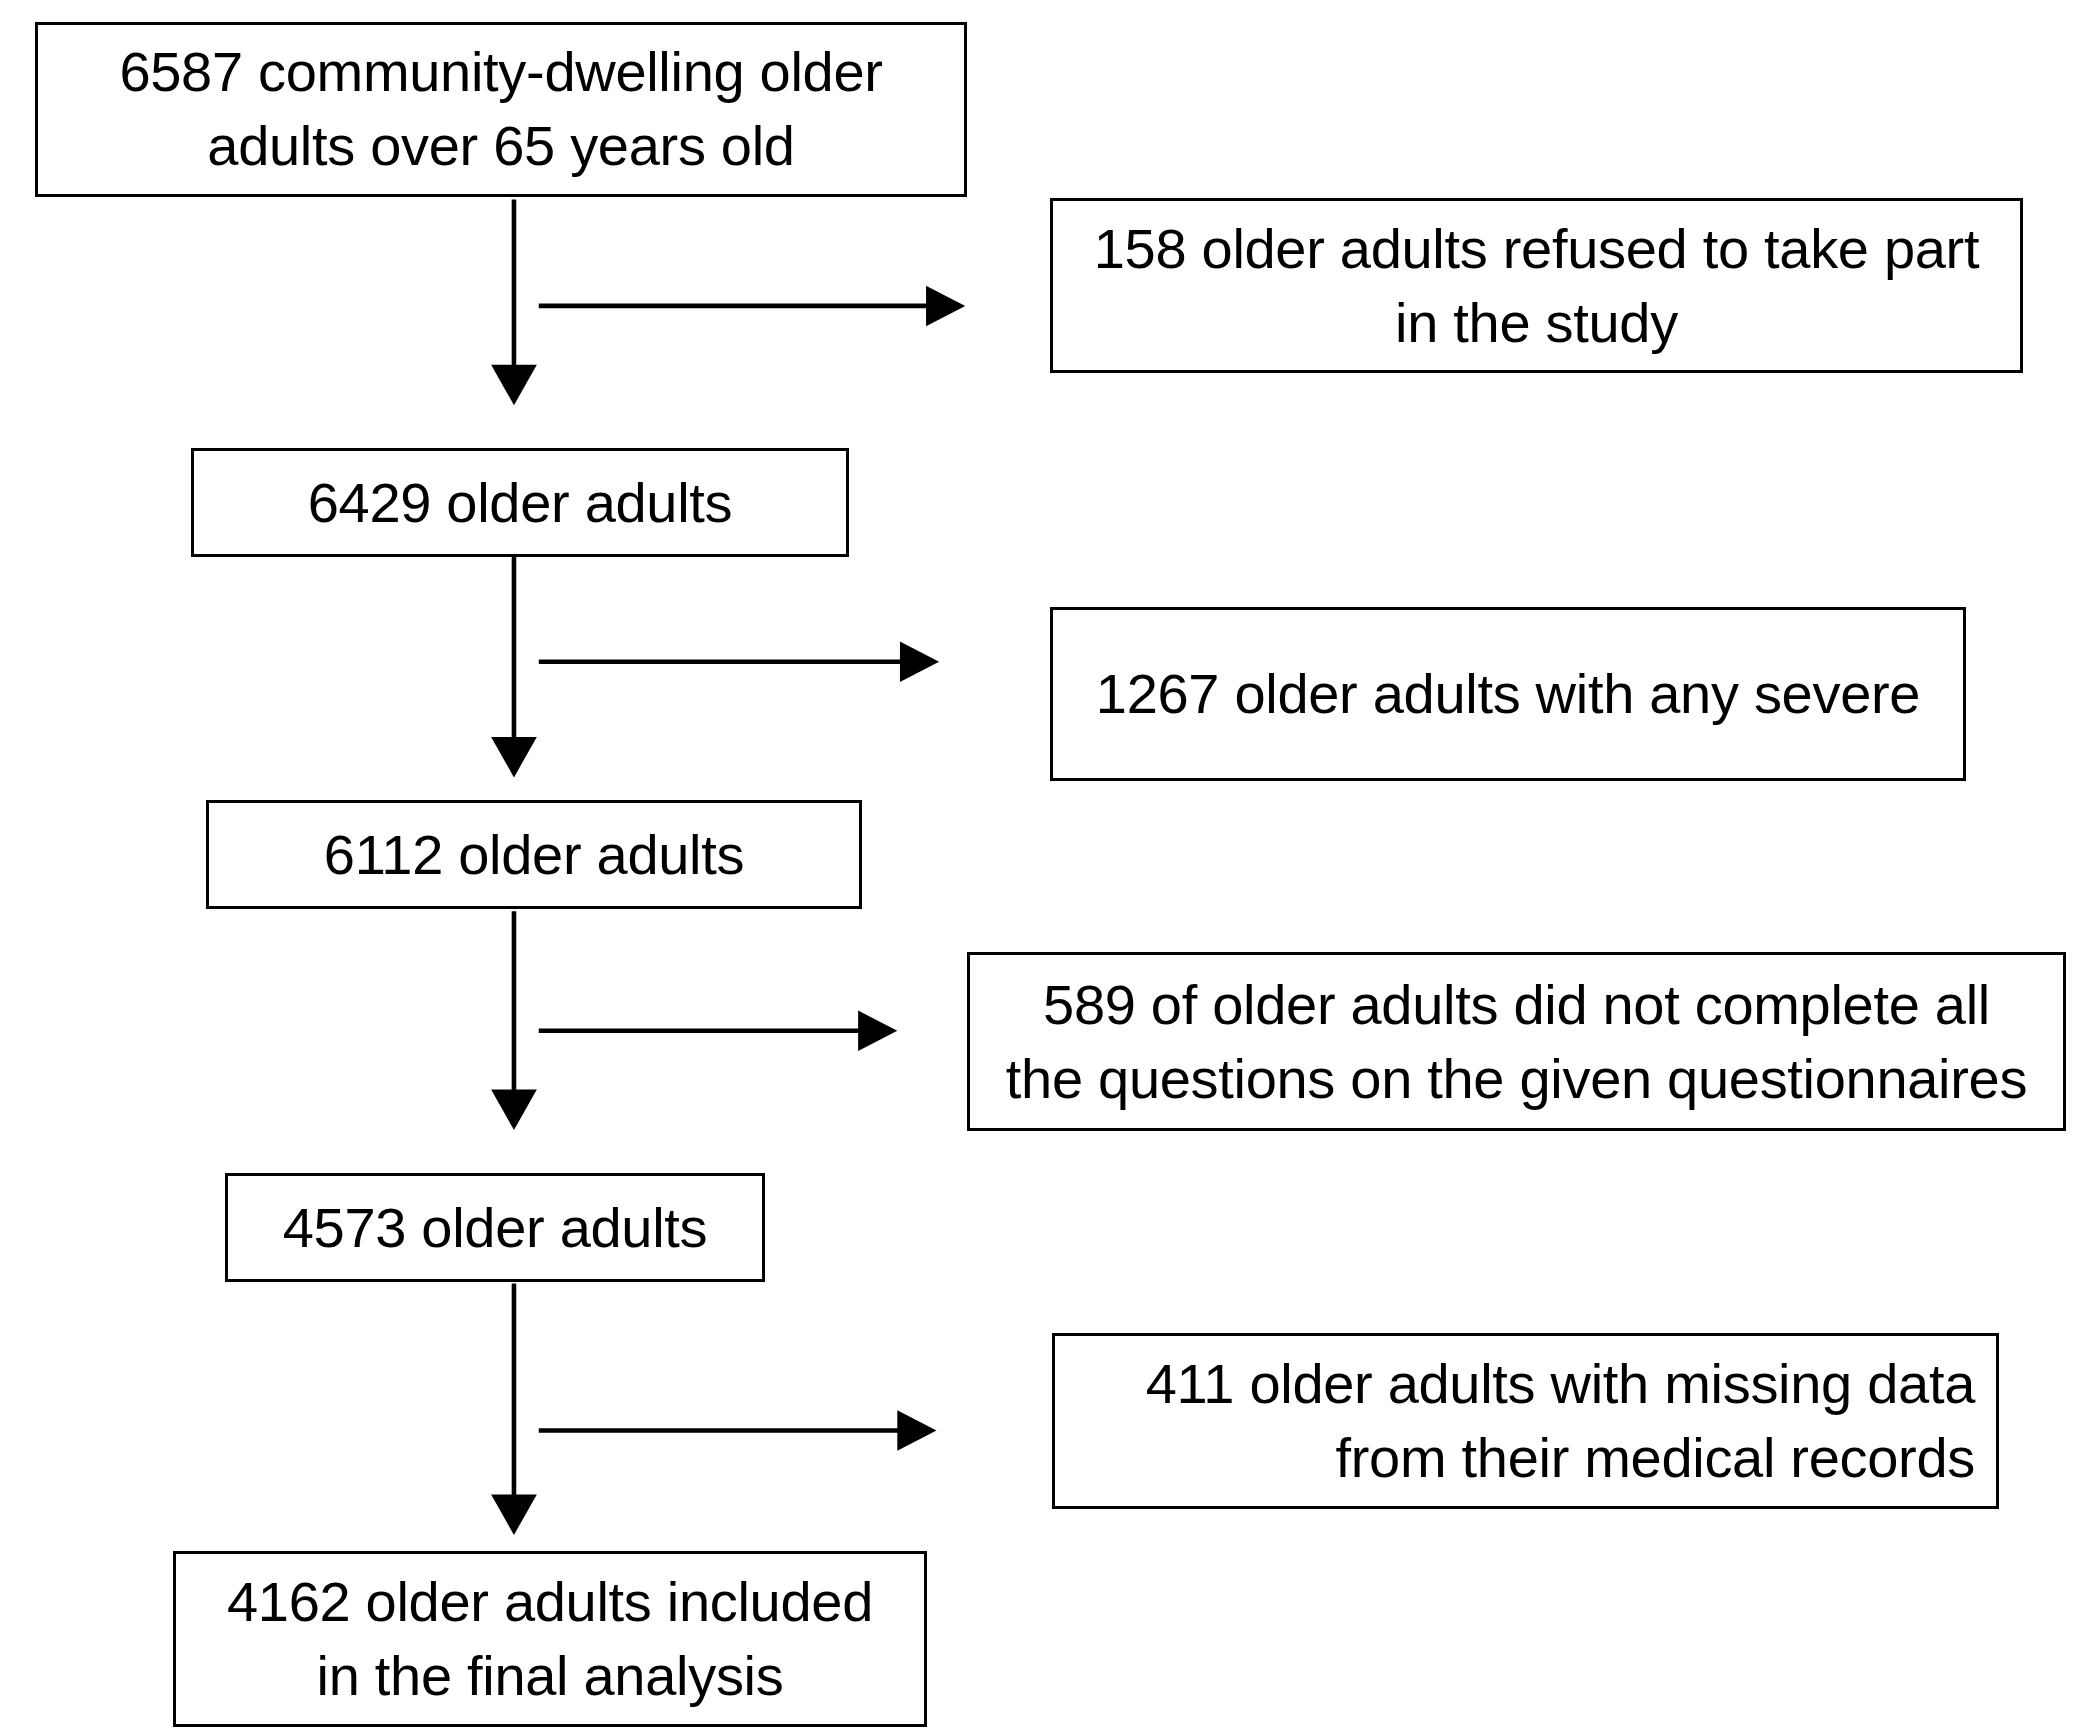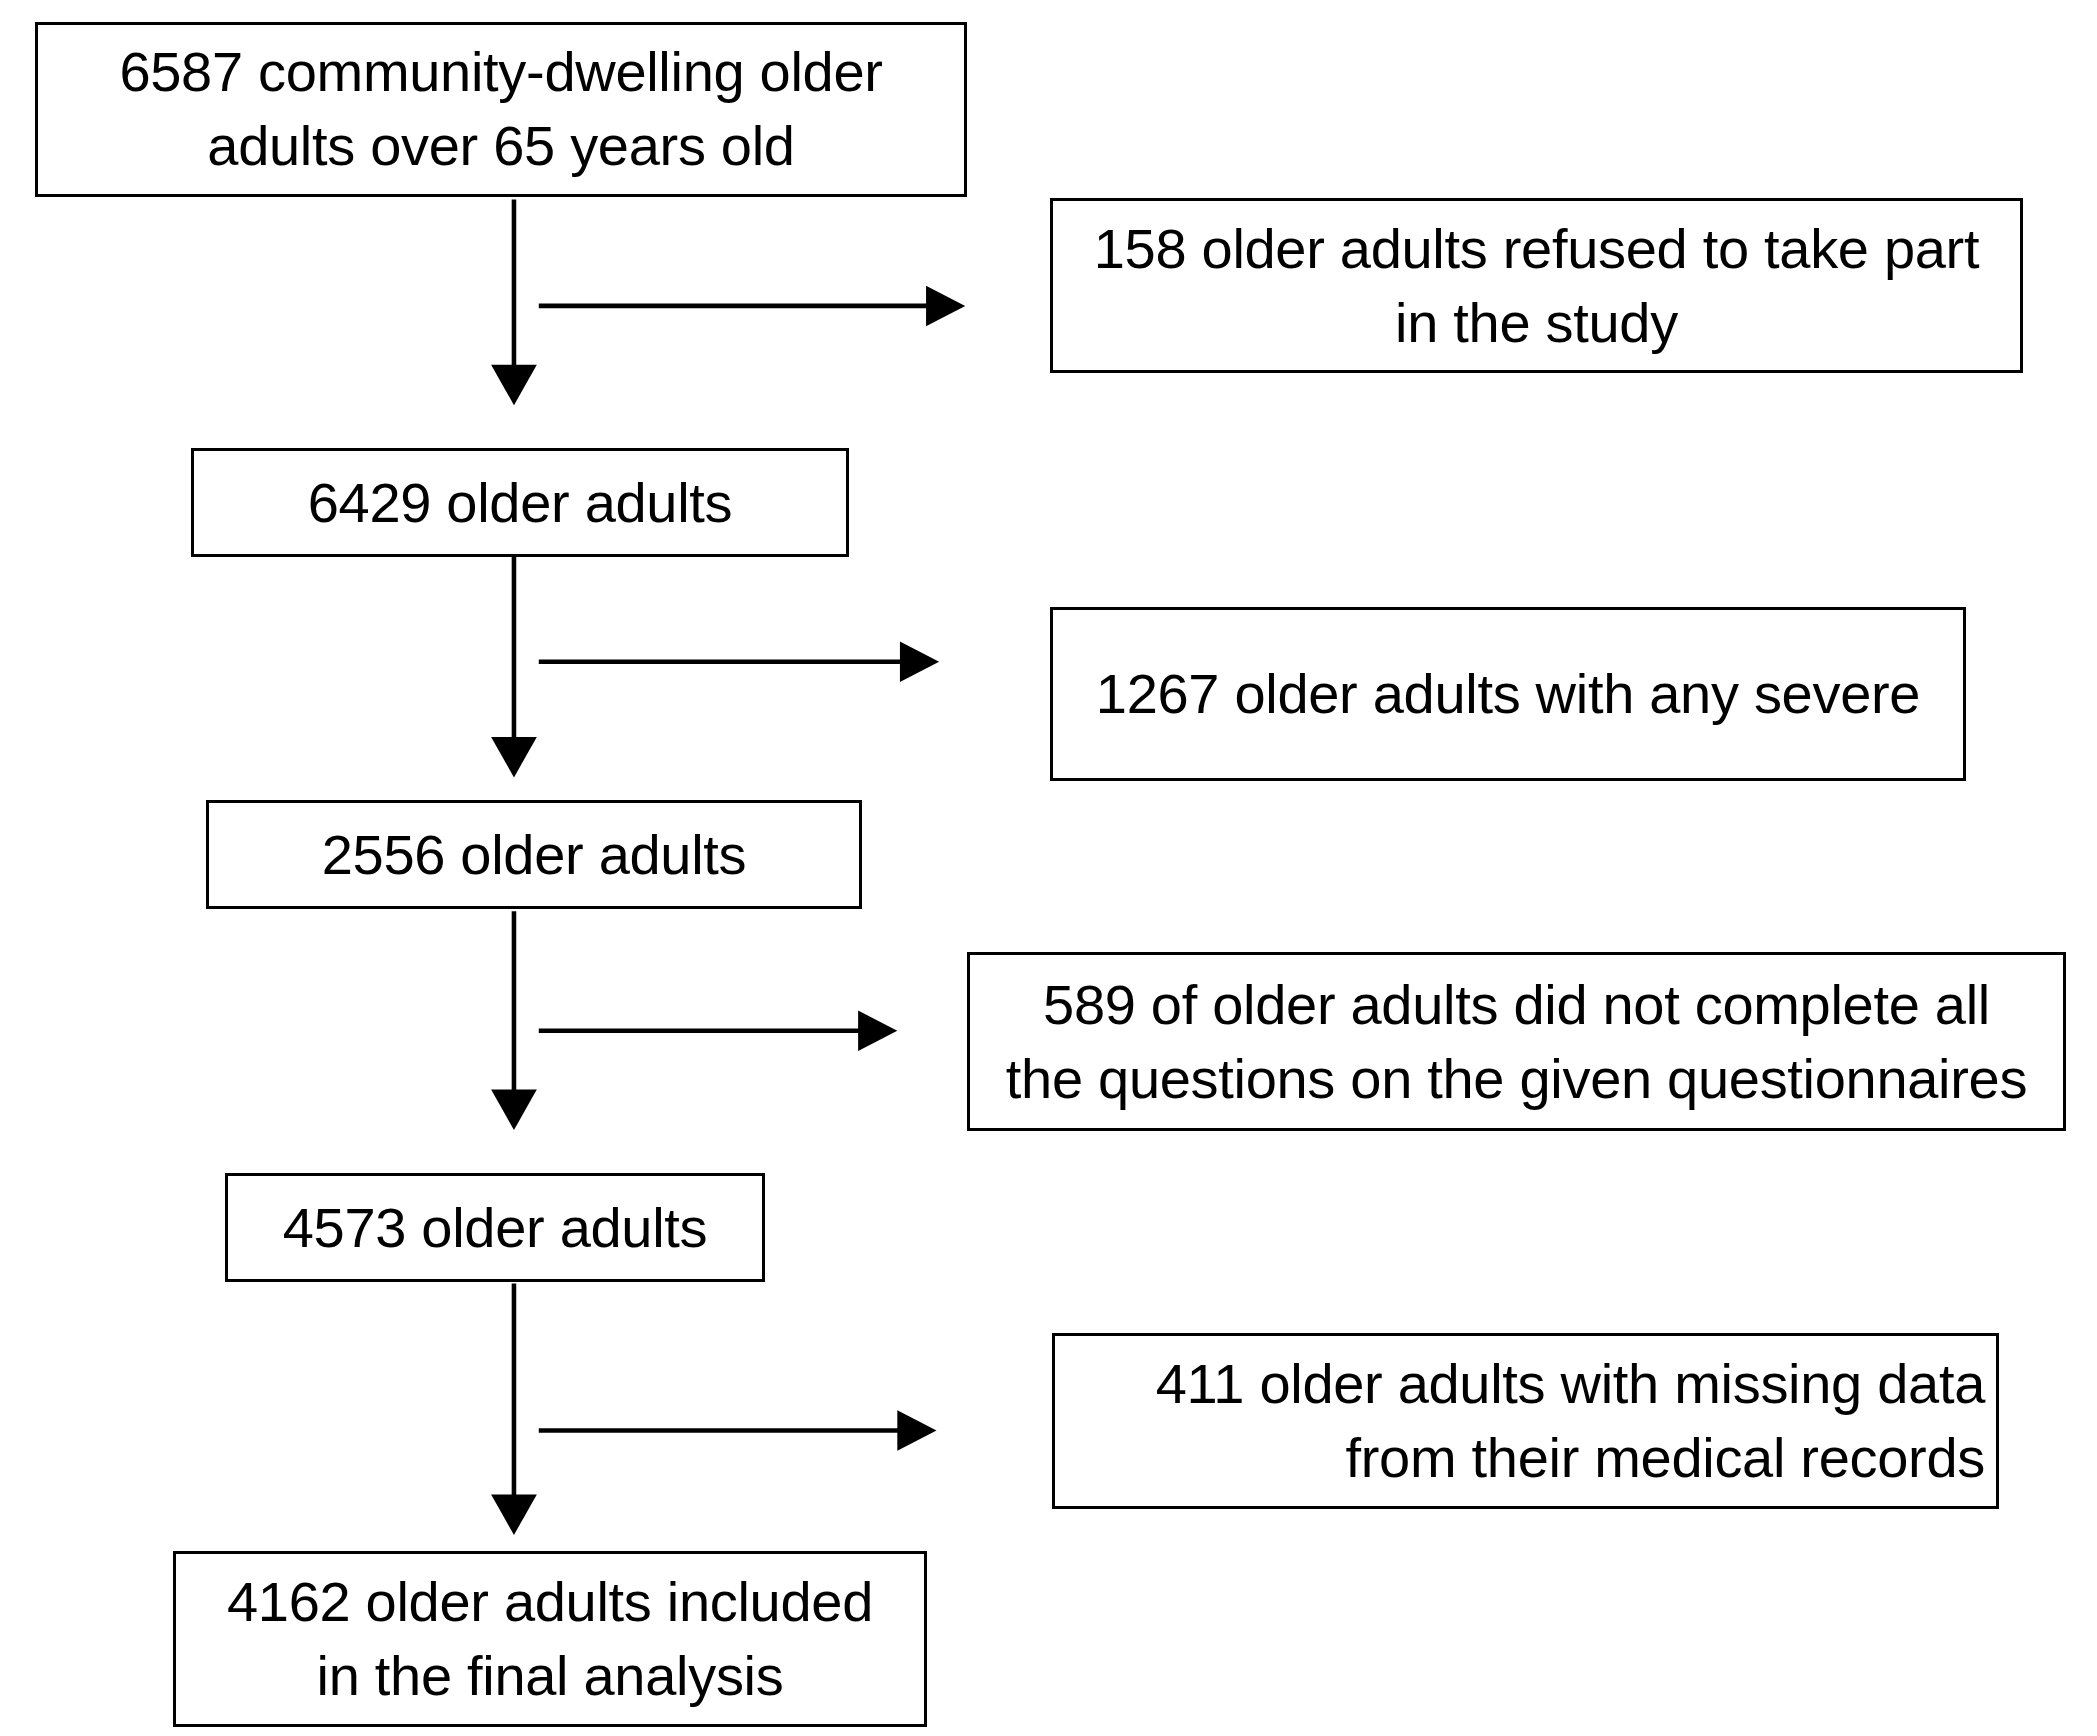--- a/index.html
+++ b/index.html
@@ -22,21 +22,21 @@
     border: 3.9px solid #000000;
     background: #ffffff;
     display: flex;
     align-items: center;
     justify-content: center;
     text-align: center;
     color: #000000;
     font-size: 56px;
     line-height: 1.32;
     letter-spacing: -0.3px;
-    padding: 0 11px;
+    padding: 0 21px;
   }
   .flow-box .box-text {
     display: block;
     width: 100%;
   }
   .arrow-layer {
     position: absolute;
     left: 0;
     top: 0;
     width: 2097px;
@@ -110,21 +110,21 @@
     <span class="box-text">6429 older adults</span>
   </div>
 
   <div class="flow-box" style="left:1050px; top:607px; width:916px; height:174px;">
     <span class="box-text">
       <span>1267 older adults with any severe</span><br>
     </span>
   </div>
 
   <div class="flow-box" style="left:206px; top:800px; width:656px; height:109px;">
-    <span class="box-text">2556 older adults</span>
+    <span class="box-text">6112 older adults</span>
   </div>
 
   <div class="flow-box" style="left:967px; top:952px; width:1099px; height:179px;">
     <span class="box-text">
       <span>589 of older adults did not complete all</span><br>
       <span>the questions on the given questionnaires</span>
     </span>
   </div>
 
   <div class="flow-box" style="left:225px; top:1173px; width:540px; height:109px;">

